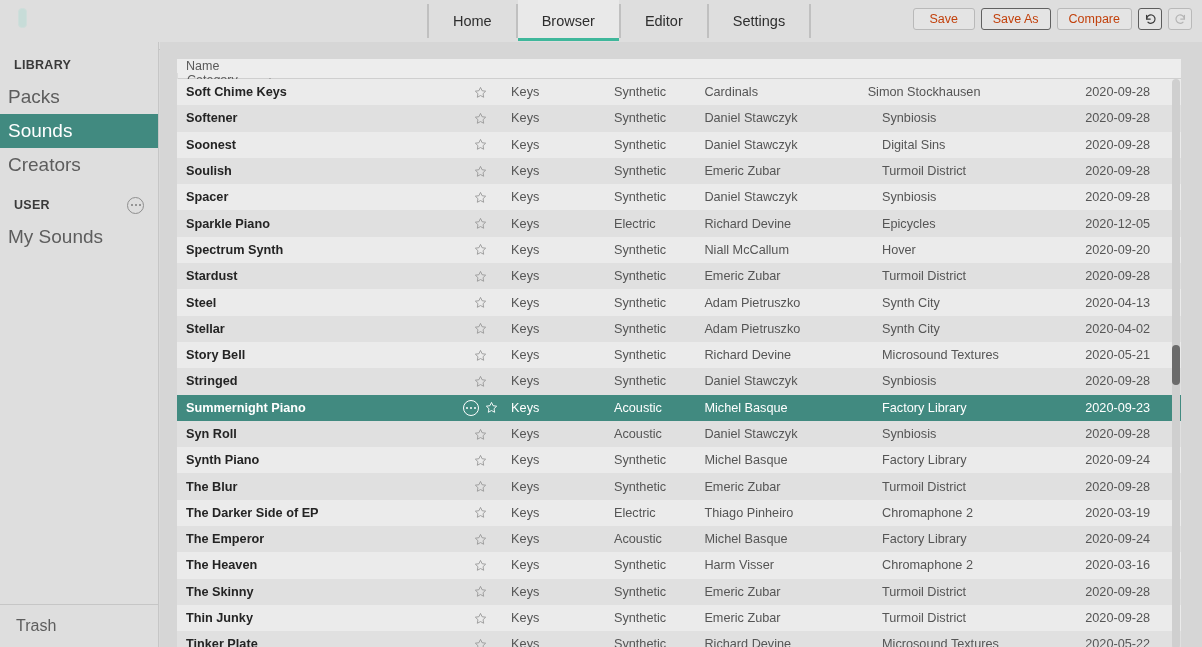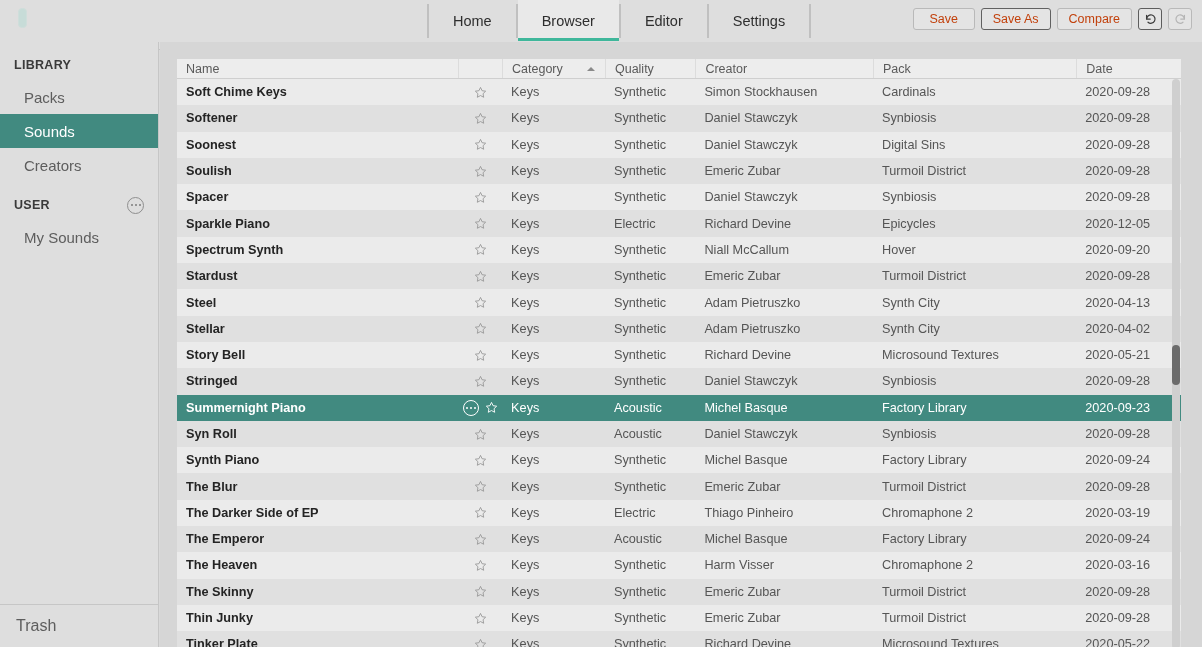--- a/index.html
+++ b/index.html
@@ -91,22 +91,22 @@
   .side-head.user { margin-top: 8px; }
   .dots-circle {
     width: 17px; height: 17px; border-radius: 50%;
     border: 1px solid #8e8e8e;
     display: flex; align-items: center; justify-content: center;
     cursor: default;
   }
   .dots-circle .d { width: 2px; height: 2px; border-radius: 50%; background: #7d7d7d; margin: 0 1px; }
   .side-item {
     height: 34px; display: flex; align-items: center;
-    padding-left: 24px;
-    font-size: 15px; color: #5d5d5d;
+    padding-left: 8px;
+    font-size: 19px; color: #5d5d5d;
     cursor: default;
   }
   .side-item.selected { background: #418a80; color: #fff; }
   .side-foot {
     position: absolute; left: 0; bottom: 0;
     width: 158px; height: 43px;
     border-top: 1px solid #c6c6c6;
     display: flex; align-items: center;
     padding-left: 16px;
     font-size: 16px; color: #5d5d5d;
@@ -119,20 +119,21 @@
     width: 1042px; height: 605px;
     background: #d6d6d6;
     overflow: hidden;
   }
   .thead {
     position: absolute; left: 17px; top: 17px;
     width: 1004px; height: 20px;
     background: #ededed;
     display: flex;
     border-bottom: 1px solid #cfcfcf;
+    flex-direction: column;
   }
   .th {
     display: flex; align-items: center;
     font-size: 12.5px; color: #5a5a5a;
     padding-left: 9px;
     border-left: 1px solid #dcdcdc;
     position: relative;
     cursor: default;
   }
   .th:first-child { border-left: none; }
@@ -315,22 +316,22 @@
         <div class="cell c-name name">Soft Chime Keys</div>
         <div class="cell c-act">
           <span>
             <svg class="star" width="13" height="13" viewBox="0 0 24 24">
               <path d="M12 2.6l2.9 6.1 6.6.9-4.8 4.6 1.2 6.6L12 17.6 6.1 20.8l1.2-6.6L2.5 9.6l6.6-.9z" fill="none" stroke="#9a9a9a" stroke-width="1.7" stroke-linejoin="round"></path>
             </svg>
           </span>
         </div>
         <div class="cell c-cat">Keys</div>
         <div class="cell c-qual">Synthetic</div>
+        <div class="cell c-pack">Cardinals</div>
         <div class="cell c-crea">Simon Stockhausen</div>
-        <div class="cell c-pack">Cardinals</div>
         <div class="cell c-date">2020-09-28</div>
       </div>
       <div class="row odd">
         <div class="cell c-name name">Softener</div>
         <div class="cell c-act">
           <span>
             <svg class="star" width="13" height="13" viewBox="0 0 24 24">
               <path d="M12 2.6l2.9 6.1 6.6.9-4.8 4.6 1.2 6.6L12 17.6 6.1 20.8l1.2-6.6L2.5 9.6l6.6-.9z" fill="none" stroke="#9a9a9a" stroke-width="1.7" stroke-linejoin="round"></path>
             </svg>
           </span>

